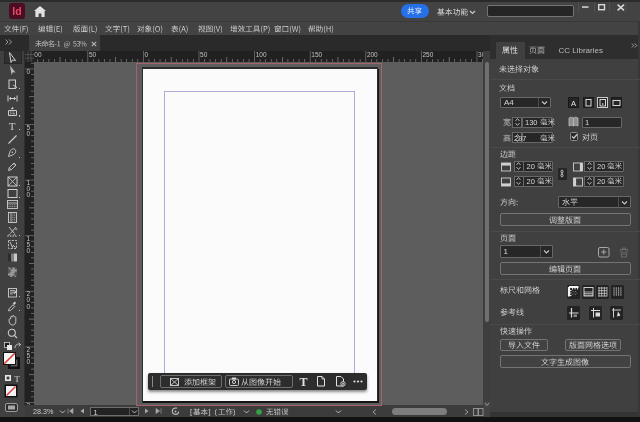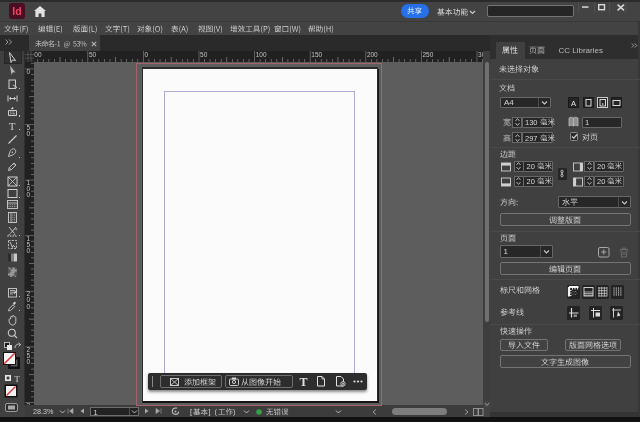--- a/index.html
+++ b/index.html
@@ -655,21 +655,21 @@
 <div style="position:absolute;left:581.5px;top:116.5px;width:40.5px;height:11px;background:#272727;border:1px solid #686868;border-radius:1px;box-sizing:border-box;"></div>
 <div style="position:absolute;left:585px;top:118.2px;font-size:7.5px;color:#d8d8d8;line-height:9px;font-family:'Liberation Sans',sans-serif;white-space:nowrap;">1</div>
 <svg style="position:absolute;left:502.5px;top:133.5px;overflow:visible;" width="9" height="10" fill="#c9c9c9">
       <use href="#g64" transform="matrix(0.0080,0,0,-0.0080,0.00,7.04)"></use>
     </svg>
 <div style="position:absolute;left:512px;top:132px;width:10px;height:11px;background:#272727;border:1px solid #686868;box-sizing:border-box;"></div>
 <svg style="position:absolute;left:514.5px;top:133.5px;" width="5" height="8" viewBox="0 0 5 8">
       <path d="M0.5 3 L2.5 0.5 L4.5 3 M0.5 5 L2.5 7.5 L4.5 5" fill="none" stroke="#bfbfbf" stroke-width="0.9"></path>
     </svg>
 <div style="position:absolute;left:521.5px;top:132px;width:31.5px;height:11px;background:#272727;border:1px solid #686868;border-radius:1px;box-sizing:border-box;"></div>
-<div style="position:absolute;left:525px;top:133.7px;font-size:7.5px;color:#d8d8d8;line-height:9px;font-family:'Liberation Sans',sans-serif;white-space:nowrap;">297 </div>
+<div style="position:absolute;left:514px;top:133.7px;font-size:7.5px;color:#d8d8d8;line-height:9px;font-family:'Liberation Sans',sans-serif;white-space:nowrap;">297 </div>
 <svg style="position:absolute;left:539.5px;top:133.7px;overflow:visible;" width="16" height="9" fill="#d8d8d8">
       <use href="#g62" transform="matrix(0.0075,0,0,-0.0075,0.00,6.60)"></use>
       <use href="#g63" transform="matrix(0.0075,0,0,-0.0075,7.50,6.60)"></use>
     </svg>
 <div style="position:absolute;left:569.5px;top:132px;width:8.5px;height:8.5px;background:#2a2a2a;border:1px solid #8a8a8a;border-radius:1.5px;box-sizing:border-box;"></div>
 <svg style="position:absolute;left:570.5px;top:133px;" width="7" height="7" viewBox="0 0 7 7">
       <path d="M1 3.5 L2.8 5.2 L6 1.5" stroke="#d2d2d2" stroke-width="1.2" fill="none"></path>
     </svg>
 <svg style="position:absolute;left:581.5px;top:132.5px;overflow:visible;" width="17" height="10" fill="#d8d8d8">
       <use href="#g19" transform="matrix(0.0080,0,0,-0.0080,0.00,7.04)"></use>

